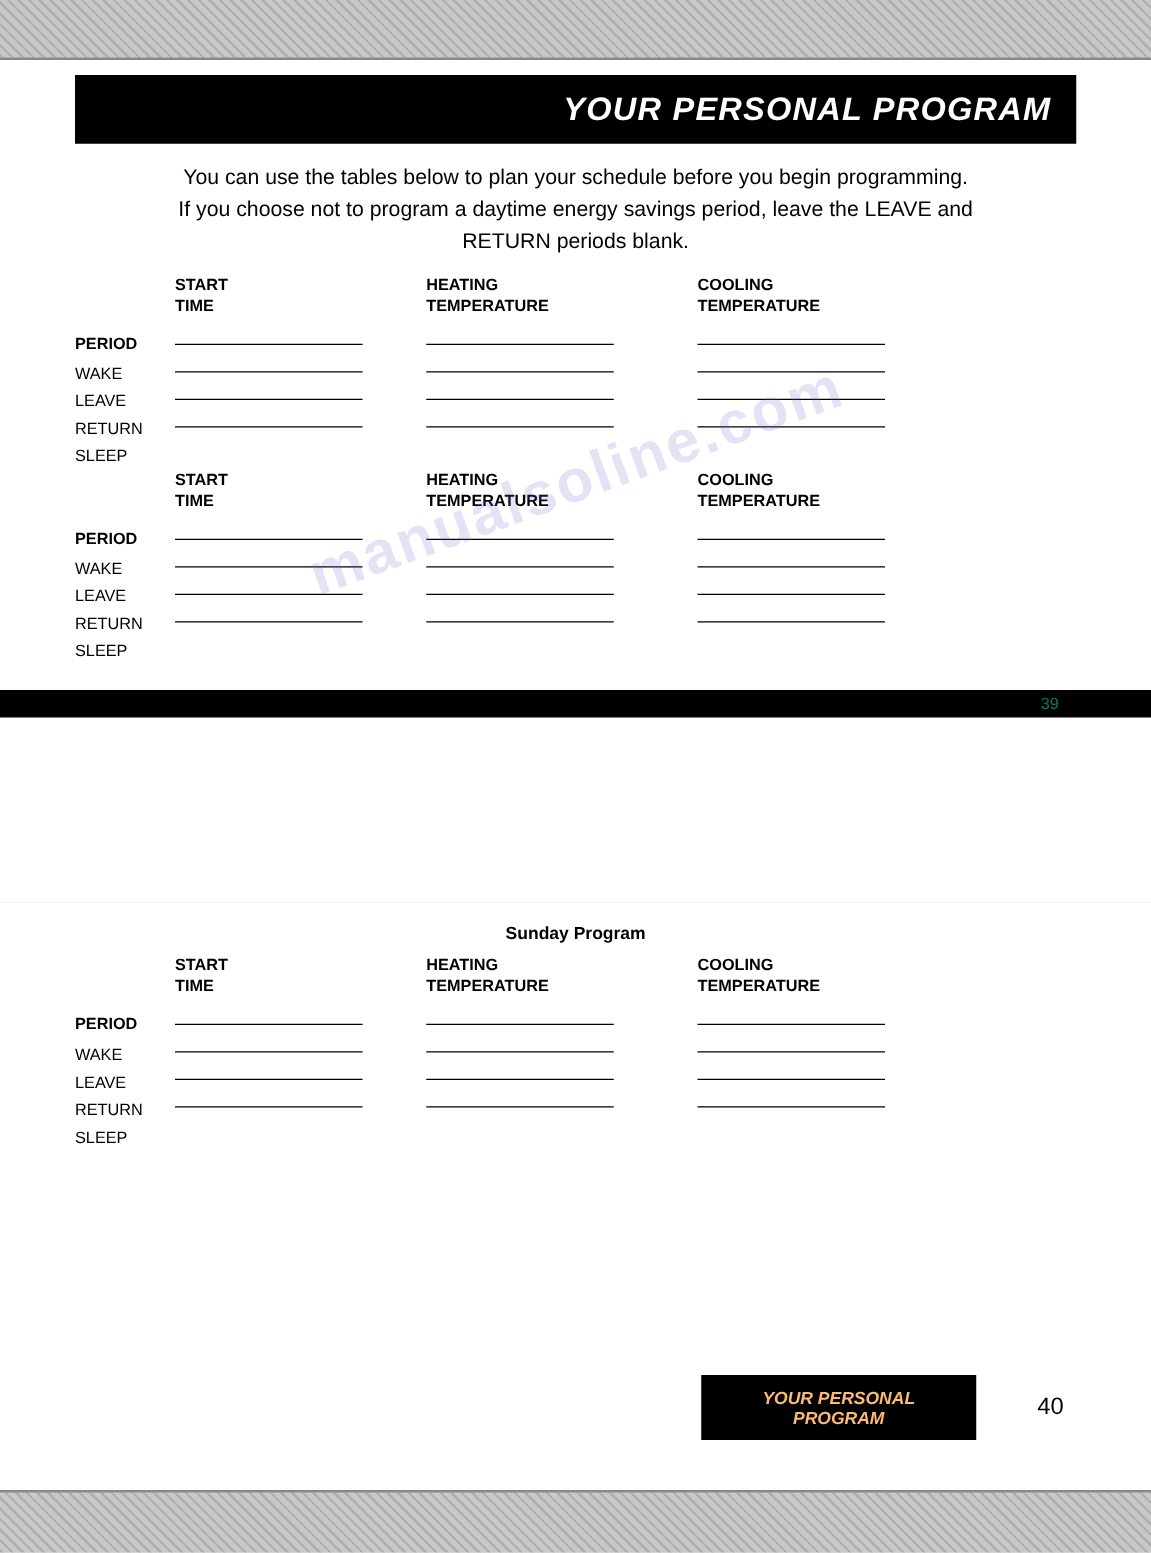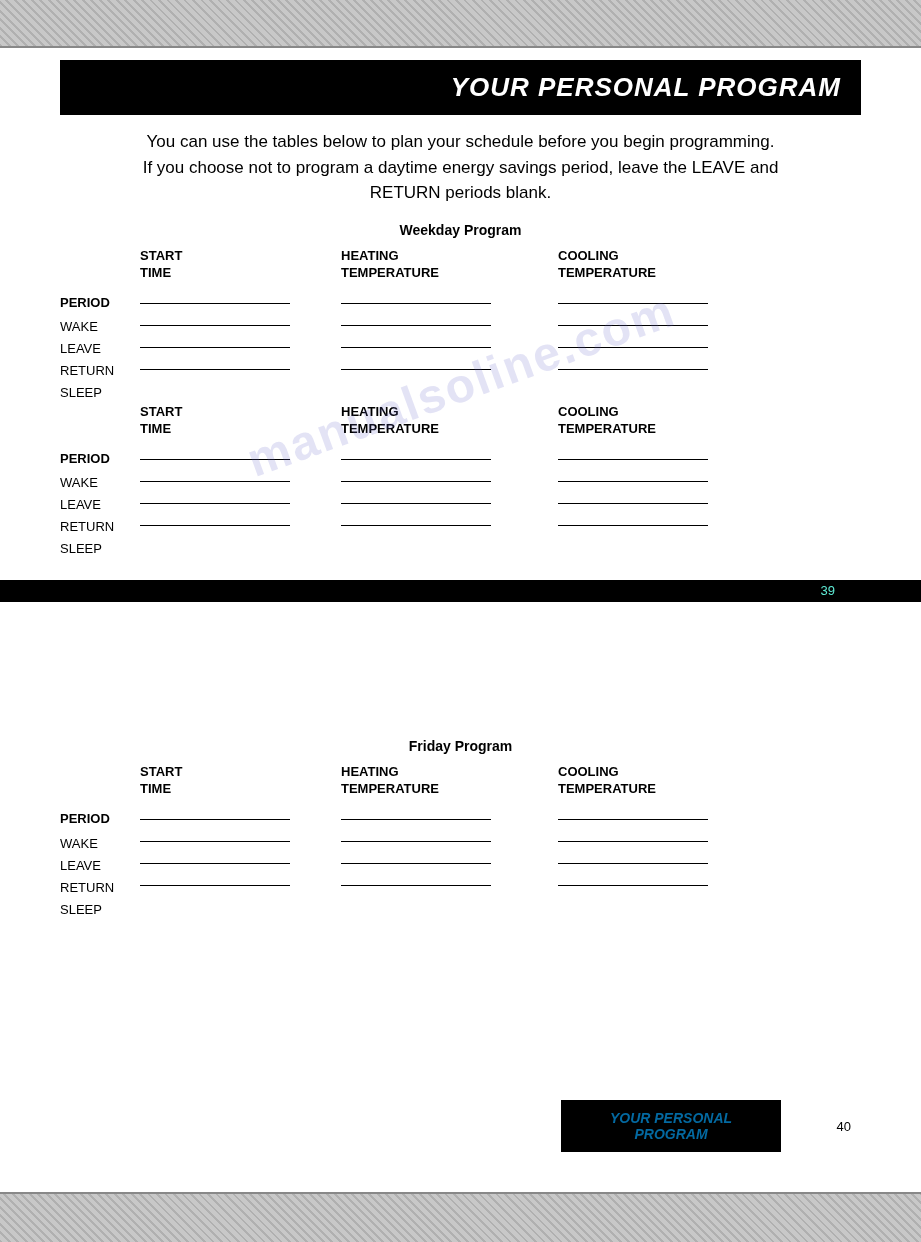--- a/index.html
+++ b/index.html
@@ -146,22 +146,22 @@
     .page-divider {
       height: 22px;
       background: #000;
       position: relative;
       display: flex;
       align-items: center;
     }
 
     .page-num-39 {
       position: absolute;
-      right: 86px;
-      color: #5eead4;
+      right: 74px;
+      color: #0f766e;
       font-size: 13px;
       font-weight: normal;
     }
 
     
     .page-40 {
       background: #fff;
       padding: 0;
     }
 
@@ -173,21 +173,21 @@
       background: #000;
       margin: 20px 60px 0 60px;
       display: flex;
       align-items: center;
       justify-content: center;
       padding: 10px 20px;
       min-height: 50px;
       position: relative;
     }
     .bottom-bar-text {
-      color: #0369a1;
+      color: #fdba74;
       font-weight: bold;
       font-size: 14px;
       text-align: center;
       font-style: italic;
     }
 
     .bottom-texture {
       height: 50px;
       background: repeating-linear-gradient(
         45deg,
@@ -231,21 +231,20 @@
     <div class="watermark">manualsoline.com</div>
 
     <div class="main-title-bar">
       <h1>YOUR PERSONAL PROGRAM</h1>
     </div>
 
     <div class="page-39-inner">
 
       <p class="intro-text">You can use the tables below to plan your schedule before you begin programming. If you choose not to program a daytime energy savings period, leave the LEAVE and RETURN periods blank.</p>
 
-      <div class="section-title">Weekday Program</div>
 
       <div class="program-table">
 
         <div class="col-period">
           <div class="col-header">
             <span>PERIOD</span>
           </div>
           <div class="period-rows">
             <div class="period-row-label">WAKE</div>
             <div class="period-row-label">LEAVE</div>
@@ -389,21 +388,21 @@
     <div class="page-divider">
       <span class="page-num-39">39</span>
     </div>
 
   </div>
 
   <div class="page-40 relative-container">
 
     <div class="page-40-inner">
 
-      <div class="section-title" style="margin-top:16px;">Friday Program</div>
+      <div class="section-title" style="margin-top:16px;">Sunday Program</div>
 
       <div class="program-table">
         <div class="col-period">
           <div class="col-header">
             <span>PERIOD</span>
           </div>
           <div class="period-rows">
             <div class="period-row-label">WAKE</div>
             <div class="period-row-label">LEAVE</div>
             <div class="period-row-label">RETURN</div>
@@ -473,21 +472,21 @@
 
       <div style="position:relative; display:flex; align-items:center;">
         <div style="flex:1;"></div>
         <div class="bottom-bar" style="margin:0; width:220px; min-height:50px;">
           <div class="bottom-bar-text">
             <div>YOUR PERSONAL</div>
             <div>PROGRAM</div>
           </div>
         </div>
         <div style="width:80px; text-align:right; padding-right:10px;">
-          <span style="font-size:13px;">40</span>
+          <span style="font-size:19px;">40</span>
         </div>
       </div>
 
       <div style="height:20px;"></div>
 
     </div>
 
   </div>
 
   <div class="bottom-texture"></div>

